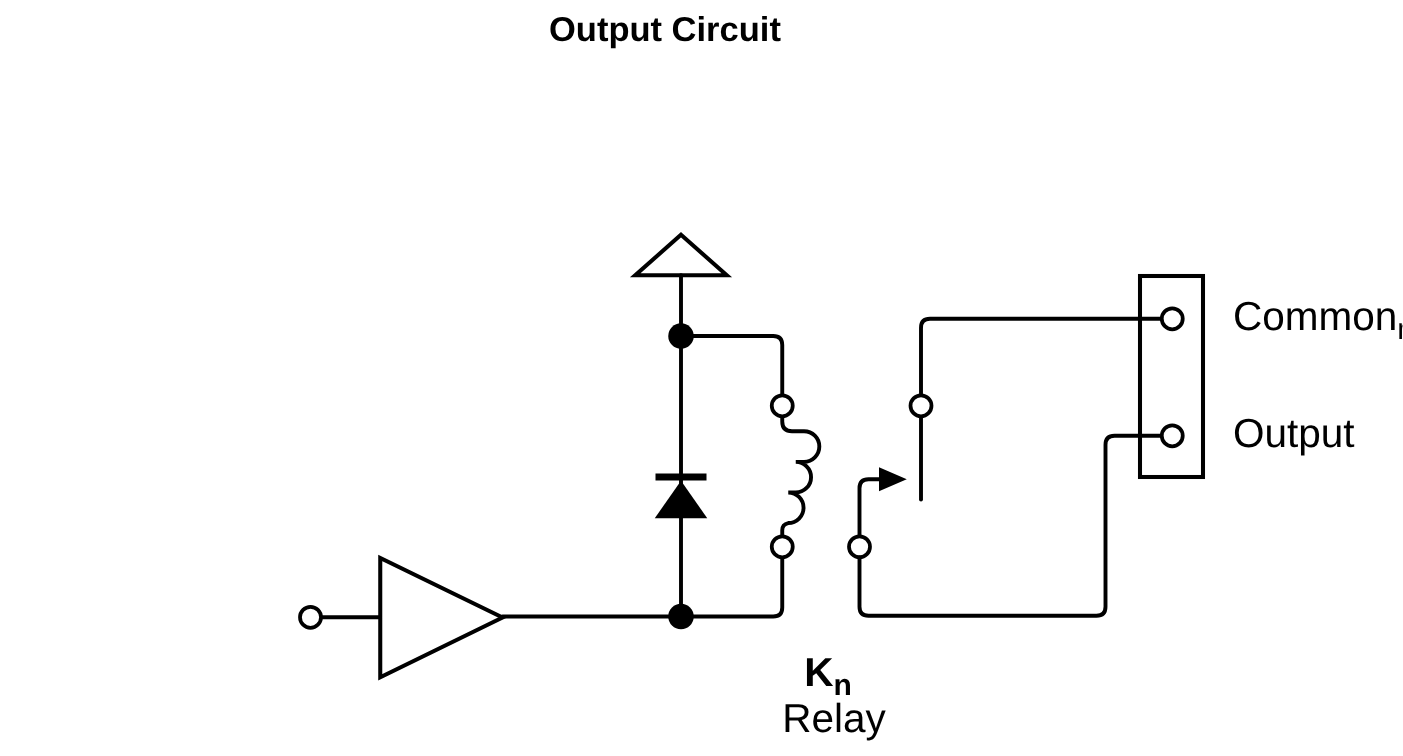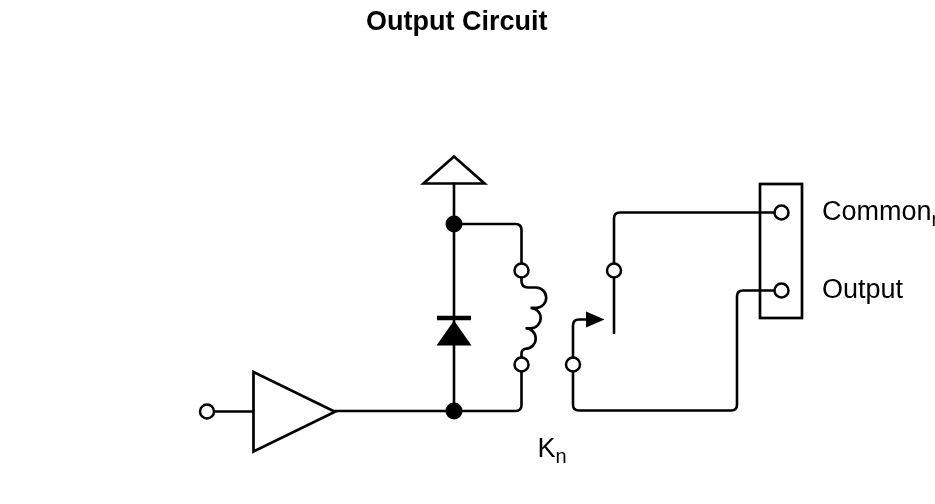--- a/index.html
+++ b/index.html
@@ -19,21 +19,21 @@
   .bar{stroke:var(--ink,#000);stroke-width:4.6;fill:none;}
   .lbl{
     position:absolute;
     font-size:27px;line-height:1.15;
     white-space:nowrap;
     color:var(--ink,#000);
   }
   .lbl .sub{font-size:20px;position:relative;bottom:-6px;}
   .title{
     position:absolute;
-    font-size:27px;font-weight:bold;
+    font-size:23px;font-weight:bold;
     white-space:nowrap;
     color:var(--ink,#000);
   }
   .center{text-align:center;}
 </style>
 </head>
 <body>
 
 <div class="page">
 
@@ -80,16 +80,17 @@
     <circle cx="781.5" cy="290.5" r="7" class="pin"></circle>
   </svg>
 
   <div class="title" style="left:366px; top:6px;">Output Circuit</div>
 
 
   <div class="lbl" style="left:822px; top:196px;"><span>Common</span><span class="sub">n</span></div>
 
   <div class="lbl" style="left:822px; top:274px;">Output</div>
 
-  <div class="lbl center" style="left:512px; top:433px; width:80px;"><span>K</span><span class="sub">n</span></div>
+  <div class="lbl center" style="left:512px; top:433px; width:80px;font-weight:bold;"><span>K</span><span class="sub">n</span></div>
 
+  <div class="lbl center" style="left:506px; top:464px; width:100px;">Relay</div>
 
 </div>
 
 </body></html>

